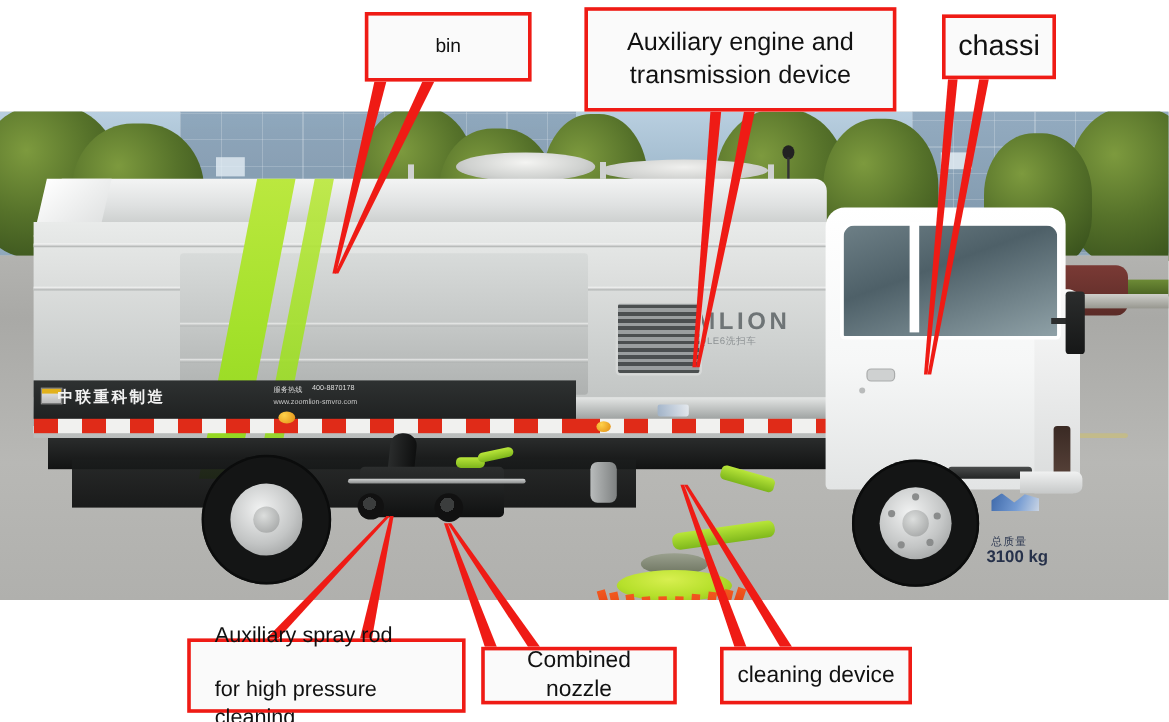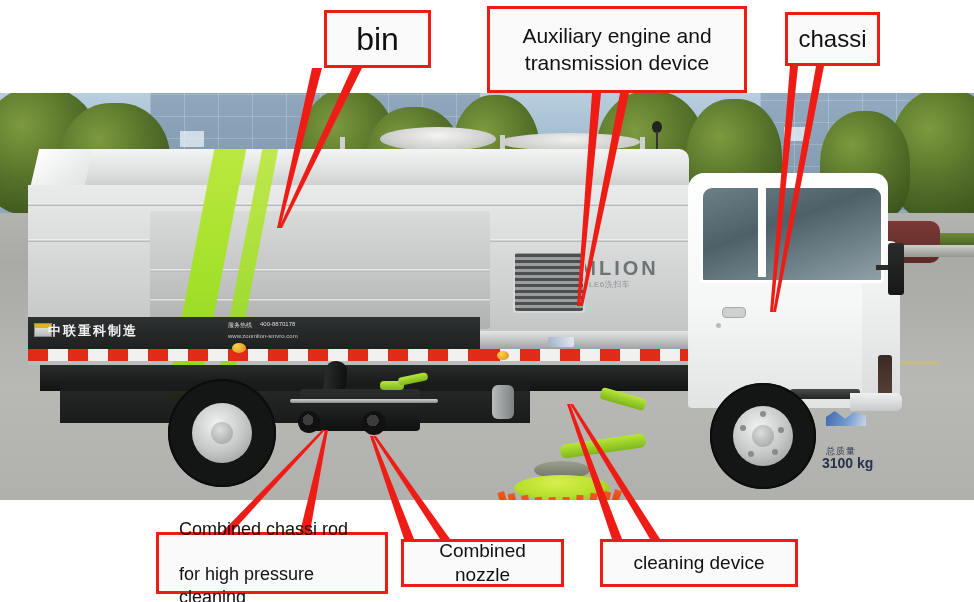--- a/index.html
+++ b/index.html
@@ -335,41 +335,41 @@
     <polygon fill="#ef1b15" points="222,532 232,532 325,430 322,430"></polygon>
     <polygon fill="#ef1b15" points="300,532 310,532 328,430 325,430"></polygon>
 
     <polygon fill="#ef1b15" points="404,539 414,539 373,436 370,436"></polygon>
     <polygon fill="#ef1b15" points="440,539 450,539 376,436 373,436"></polygon>
 
     <polygon fill="#ef1b15" points="612,539 622,539 570,404 567,404"></polygon>
     <polygon fill="#ef1b15" points="650,539 660,539 573,404 570,404"></polygon>
   </svg>
 
-  <div class="callout" style="left:324px;top:10px;width:107px;height:58px;font-size:32px;">
+  <div class="callout" style="left:304px;top:10px;width:139px;height:58px;font-size:16px;">
     <span>bin</span>
   </div>
 
   <div class="callout" style="left:785px;top:12px;width:95px;height:54px;font-size:24px;">
     <span>chassi</span>
   </div>
 
   <div class="callout" style="left:487px;top:6px;width:260px;height:87px;font-size:21px;">
     <span>Auxiliary engine and transmission device</span>
   </div>
 
   <div class="callout" style="left:156px;top:532px;width:232px;height:62px;font-size:18px;
               justify-content:flex-start;">
     <span style="padding-left:12px;text-align:left;">
-      <span>Combined chassi rod</span><br>
+      <span>Auxiliary spray rod</span><br>
       <span>for high pressure cleaning</span>
     </span>
   </div>
 
   <div class="callout" style="left:401px;top:539px;width:163px;height:48px;font-size:19px;">
     <span>Combined nozzle</span>
   </div>
 
-  <div class="callout" style="left:600px;top:539px;width:198px;height:48px;font-size:19px;">
+  <div class="callout" style="left:600px;top:539px;width:160px;height:48px;font-size:19px;">
     <span>cleaning device</span>
   </div>
 
 </div>
 
 </body></html>

